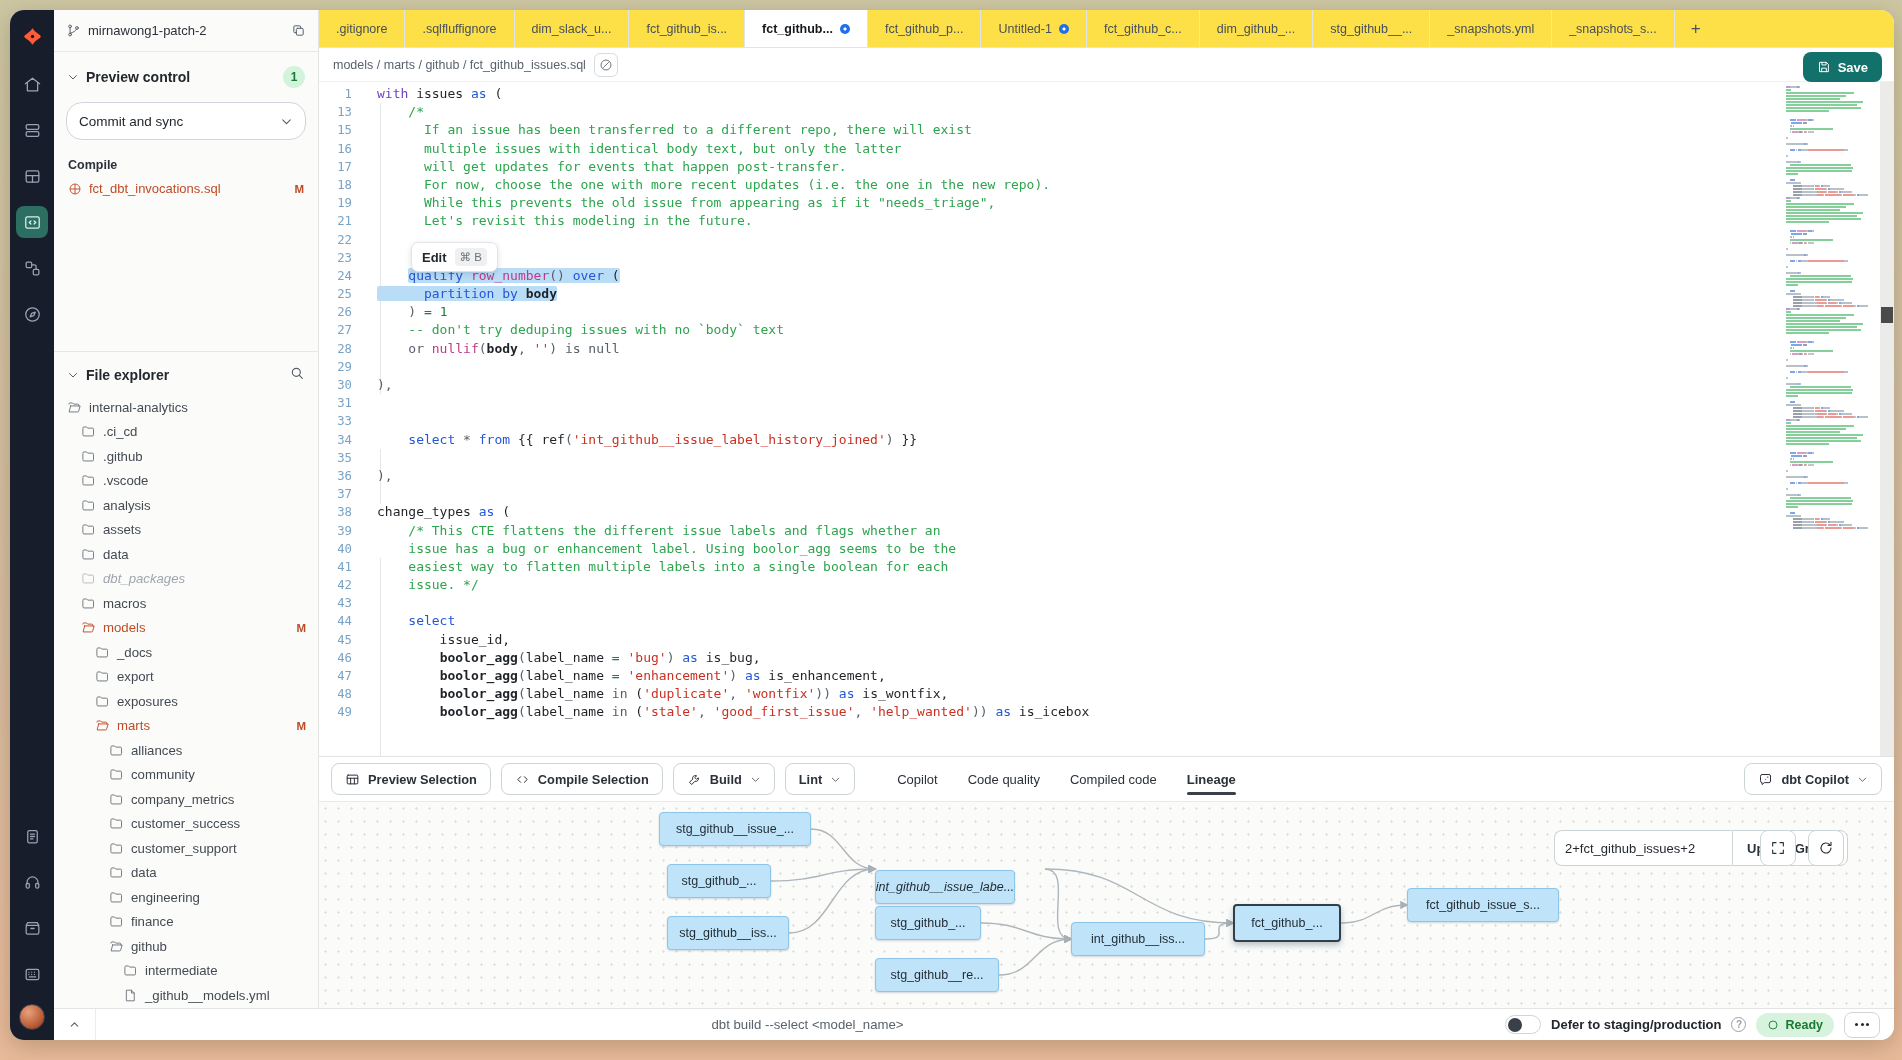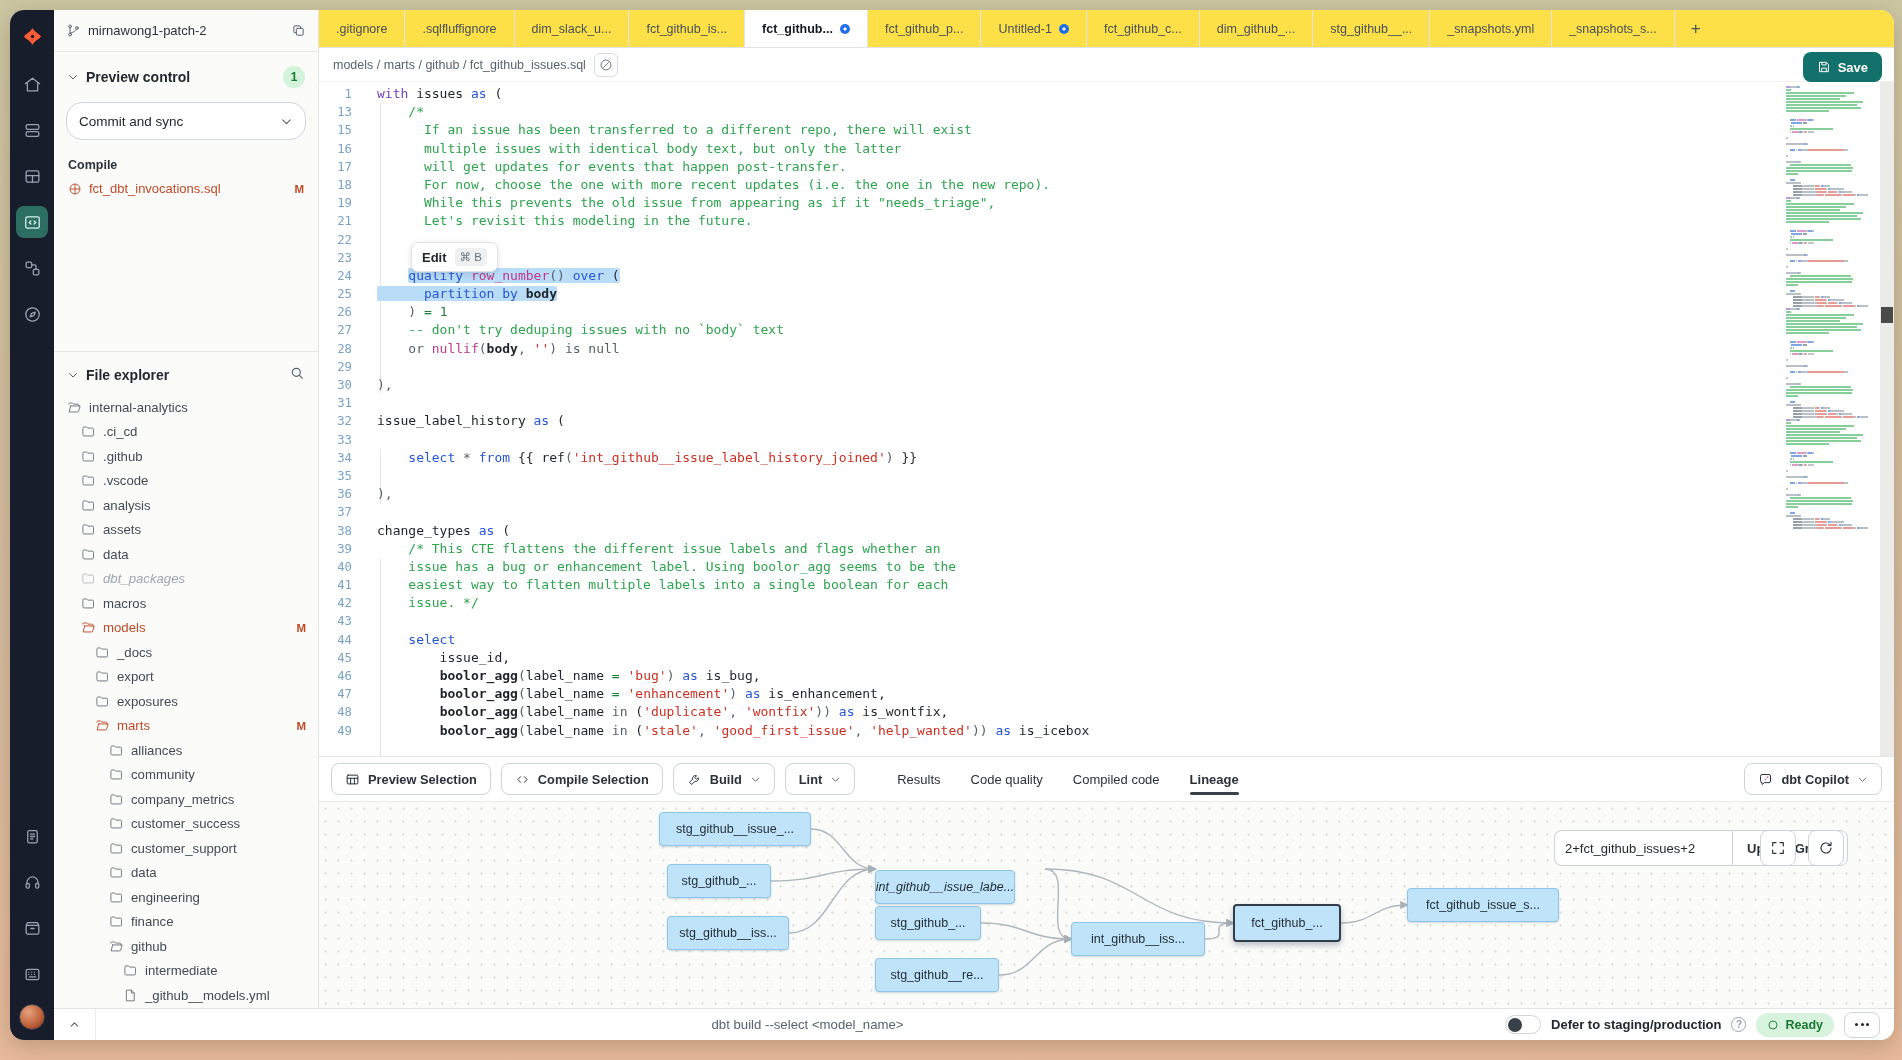--- a/index.html
+++ b/index.html
@@ -498,21 +498,20 @@
                 <div class="row"><span class="ln">22</span><span class="lc"></span></div>
                 <div class="row"><span class="ln">23</span><span class="lc"></span></div>
                 <div class="row"><span class="ln">24</span><span class="lc"><span class="tx">    </span><span class="sel"><span class="kw">qualify</span><span class="tx"> </span><span class="fn">row_number</span><span class="pu">()</span><span class="tx"> </span><span class="kw">over</span><span class="tx"> (</span></span></span></div>
                 <div class="row"><span class="ln">25</span><span class="lc"><span class="sel"><span class="tx">      </span><span class="kw">partition by</span><span class="tx"> </span><span class="bd">body</span></span></span></div>
                 <div class="row"><span class="ln">26</span><span class="lc"><span class="tx">    </span><span class="pu">)</span><span class="tx"> </span><span class="eq">=</span><span class="tx"> </span><span class="eq">1</span></span></div>
                 <div class="row"><span class="ln">27</span><span class="lc"><span class="tx">    </span><span class="com">-- don't try deduping issues with no `body` text</span></span></div>
                 <div class="row"><span class="ln">28</span><span class="lc"><span class="tx">    </span><span class="op">or</span><span class="tx"> </span><span class="fn">nullif</span><span class="pu">(</span><span class="bd">body</span><span class="pu">,</span><span class="tx"> </span><span class="str">''</span><span class="pu">)</span><span class="tx"> </span><span class="op">is null</span></span></div>
                 <div class="row"><span class="ln">29</span><span class="lc"></span></div>
                 <div class="row"><span class="ln">30</span><span class="lc"><span class="pu">),</span></span></div>
                 <div class="row"><span class="ln">31</span><span class="lc"></span></div>
-                <div class="row"><span class="ln">32</span><span class="lc"><span class="tx">issue_label_history </span><span class="kw">as</span><span class="tx"> (</span></span></div>
                 <div class="row"><span class="ln">33</span><span class="lc"></span></div>
                 <div class="row"><span class="ln">34</span><span class="lc"><span class="tx">    </span><span class="kw">select</span><span class="tx"> </span><span class="op">*</span><span class="tx"> </span><span class="kw">from</span><span class="tx"> {{ ref</span><span class="pu">(</span><span class="str">'int_github__issue_label_history_joined'</span><span class="pu">)</span><span class="tx"> }}</span></span></div>
                 <div class="row"><span class="ln">35</span><span class="lc"></span></div>
                 <div class="row"><span class="ln">36</span><span class="lc"><span class="pu">),</span></span></div>
                 <div class="row"><span class="ln">37</span><span class="lc"></span></div>
                 <div class="row"><span class="ln">38</span><span class="lc"><span class="tx">change_types </span><span class="kw">as</span><span class="tx"> (</span></span></div>
                 <div class="row"><span class="ln">39</span><span class="lc"><span class="tx">    </span><span class="com">/* This CTE flattens the different issue labels and flags whether an</span></span></div>
                 <div class="row"><span class="ln">40</span><span class="lc"><span class="com">    issue has a bug or enhancement label. Using boolor_agg seems to be the</span></span></div>
                 <div class="row"><span class="ln">41</span><span class="lc"><span class="com">    easiest way to flatten multiple labels into a single boolean for each</span></span></div>
                 <div class="row"><span class="ln">42</span><span class="lc"><span class="com">    issue. */</span></span></div>
@@ -1318,21 +1317,21 @@
                   <path d="M5 9l7 7 7-7"></path>
                 </svg>
           </button>
           <button class="tbtn">
             <span>Lint</span>
             <svg class="chev" viewBox="0 0 24 24">
                   <path d="M5 9l7 7 7-7"></path>
                 </svg>
           </button>
           <div class="panel-tabs" id="panel-tabs">
-                <div class="ptab">Results</div>
+                <div class="ptab">Copilot</div>
                 <div class="ptab">Code quality</div>
                 <div class="ptab">Compiled code</div>
                 <div class="ptab active">Lineage</div>
               </div>
           <button class="tbtn copilot">
             <svg viewBox="0 0 24 24">
                   <path d="M4 6.5A2.5 2.5 0 0 1 6.5 4h11A2.5 2.5 0 0 1 20 6.5v8a2.5 2.5 0 0 1-2.5 2.5H10l-3.5 3v-3h0A2.5 2.5 0 0 1 4 14.5z"></path>
                   <circle class="spark" cx="15.5" cy="8" r="1.4"></circle>
                   <circle class="spark" cx="12" cy="12" r="1.1"></circle>
                 </svg>

